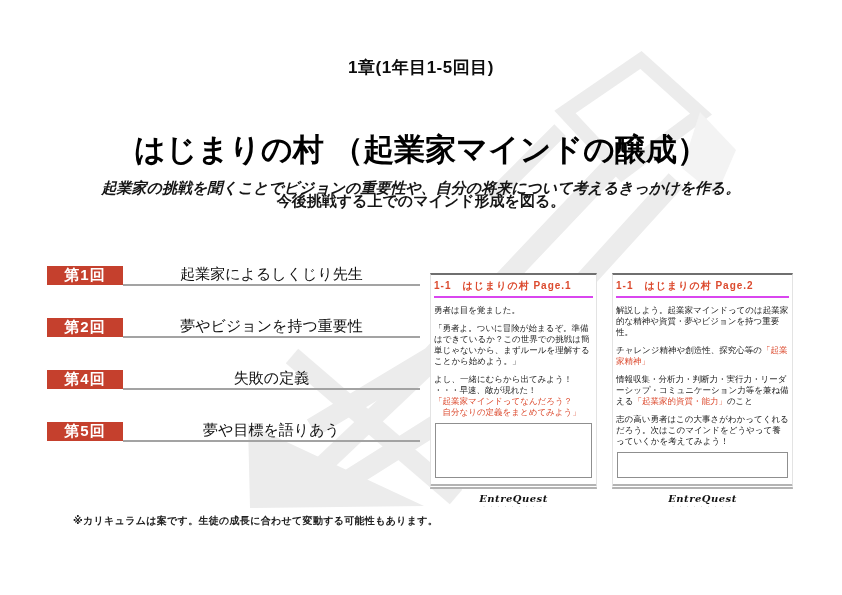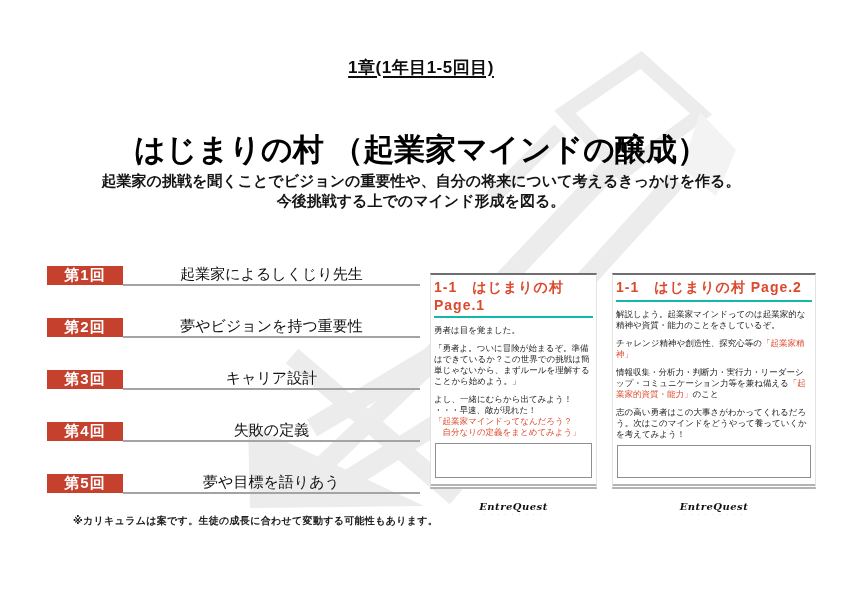--- a/index.html
+++ b/index.html
@@ -10,69 +10,69 @@
     color:#111;
   }
   .abs{position:absolute;}
   .z{z-index:1;}
   
   #watermark{position:absolute;left:0;top:0;width:842px;height:595px;z-index:0;}
   
   .chapter-title{
     top:56px;left:0;width:842px;text-align:center;
     font-size:17px;font-weight:800;color:#0d0d0d;
-    text-decoration:underline;text-decoration-thickness:2px;text-underline-offset:3px;
+    text-decoration-thickness:2px;text-underline-offset:3px;
     letter-spacing:0.5px;
   }
   .main-title{
     top:129px;left:0;width:842px;text-align:center;
     font-size:31px;font-weight:900;color:#000;letter-spacing:0px;
   }
   .subtitle{left:0;width:842px;text-align:center;font-size:15px;font-weight:600;color:#151515;}
-  .subtitle.l1{top:172px;}
+  .subtitle.l1{top:179px;font-style:italic;}
   .subtitle.l2{top:192px;}
   
   .curriculum{left:47px;top:250px;width:373px;}
   .c-row{display:flex;height:50px;margin-bottom:2px;align-items:center;}
   .c-label{
     width:76px;flex:0 0 76px;background:#c5402d;color:#fff;
     display:flex;align-items:center;justify-content:center;
     font-size:15px;font-weight:800;letter-spacing:1px;
   }
   .c-title{
     flex:1;display:flex;align-items:center;justify-content:center;
     font-size:15px;font-weight:500;color:#101010;
     border-bottom:2px solid #a3a3a3;
   }
   .footnote{
     left:73px;top:514px;font-size:10px;font-weight:600;color:#222;letter-spacing:0.3px;
   }
   
   .preview{top:273px;display:flex;flex-direction:column;}
   .preview.p1{left:430px;width:167px;}
-  .preview.p2{left:612px;width:204px;}
+  .preview.p2{left:612px;width:181px;}
   .pv-page{
     background:#fff;display:flex;flex-direction:column;height:216px;
     border-top:2px solid #6f6f6f;
     border-left:1px solid #e3e3e3;border-right:1px solid #e3e3e3;
     border-bottom:5px double #b3b3b3;
     padding:0 3px;box-sizing:border-box;
   }
   .pv-header{
-    color:#dc4a2e;font-size:14px;font-weight:800;letter-spacing:1px;
-    padding:4px 0 3px 0;border-bottom:2px solid #14b8a6;
+    color:#dc4a2e;font-size:10px;font-weight:800;letter-spacing:1px;
+    padding:4px 0 3px 0;border-bottom:2px solid #d946ef;
   }
   .pv-body{font-size:8.5px;font-weight:400;line-height:11px;color:#1c1c1c;}
   .pv-body .para{margin-top:7px;}
   .pv-red{color:#dc4a2e;}
   .answer-box{
     flex:1;margin:5px 1px 6px 1px;border:1px solid #8f8f8f;background:#fff;
   }
   .pv-logo{
-    text-align:center;margin-top:12px;
+    text-align:center;margin-top:4px;
     font-family:"DejaVu Serif","Liberation Serif",serif;
     font-style:italic;font-weight:700;font-size:10px;color:#111;letter-spacing:0.5px;
   }
   .pv-logo-caption{
     text-align:center;font-size:4px;color:#999;letter-spacing:2px;line-height:5px;
   }
 </style>
 </head>
 <body>
 
@@ -97,24 +97,20 @@
 <div class="abs z curriculum">
   <div class="c-row">
     <div class="c-label">第1回</div>
     <div class="c-title">起業家によるしくじり先生</div>
   </div>
   <div class="c-row">
     <div class="c-label">第2回</div>
     <div class="c-title">夢やビジョンを持つ重要性</div>
   </div>
   <div class="c-row">
-    <div class="c-label">第3回</div>
-    <div class="c-title">キャリア設計</div>
-  </div>
-  <div class="c-row">
     <div class="c-label">第4回</div>
     <div class="c-title">失敗の定義</div>
   </div>
   <div class="c-row">
     <div class="c-label">第5回</div>
     <div class="c-title">夢や目標を語りあう</div>
   </div>
 </div>
 
 <div class="abs z footnote">※カリキュラムは案です。生徒の成長に合わせて変動する可能性もあります。</div>
@@ -135,21 +131,21 @@
     <div class="answer-box"></div>
   </div>
   <div class="pv-logo">EntreQuest</div>
   <div class="pv-logo-caption">･ ･ ･ ･ ･ ･ ･ ･ ･</div>
 </div>
 
 <div class="abs z preview p2">
   <div class="pv-page">
     <div class="pv-header">1-1　はじまりの村 Page.2</div>
     <div class="pv-body">
-      <div class="para">解説しよう。起業家マインドってのは起業家的な精神や資質・能力のことをさしているぞ。</div>
+      <div class="para">解説しよう。起業家マインドってのは起業家的な精神や資質・夢やビジョンを持つ重要性。</div>
       <div class="para"><span>チャレンジ精神や創造性、探究心等の</span><span class="pv-red">「起業家精神」</span>
       </div>
       <div class="para"><span>情報収集・分析力・判断力・実行力・リーダーシップ・コミュニケーション力等を兼ね備える</span><span class="pv-red">「起業家的資質・能力」</span><span>のこと</span>
       </div>
       <div class="para">志の高い勇者はこの大事さがわかってくれるだろう。次はこのマインドをどうやって養っていくかを考えてみよう！</div>
     </div>
     <div class="answer-box"></div>
   </div>
   <div class="pv-logo">EntreQuest</div>
   <div class="pv-logo-caption">･ ･ ･ ･ ･ ･ ･ ･ ･</div>

